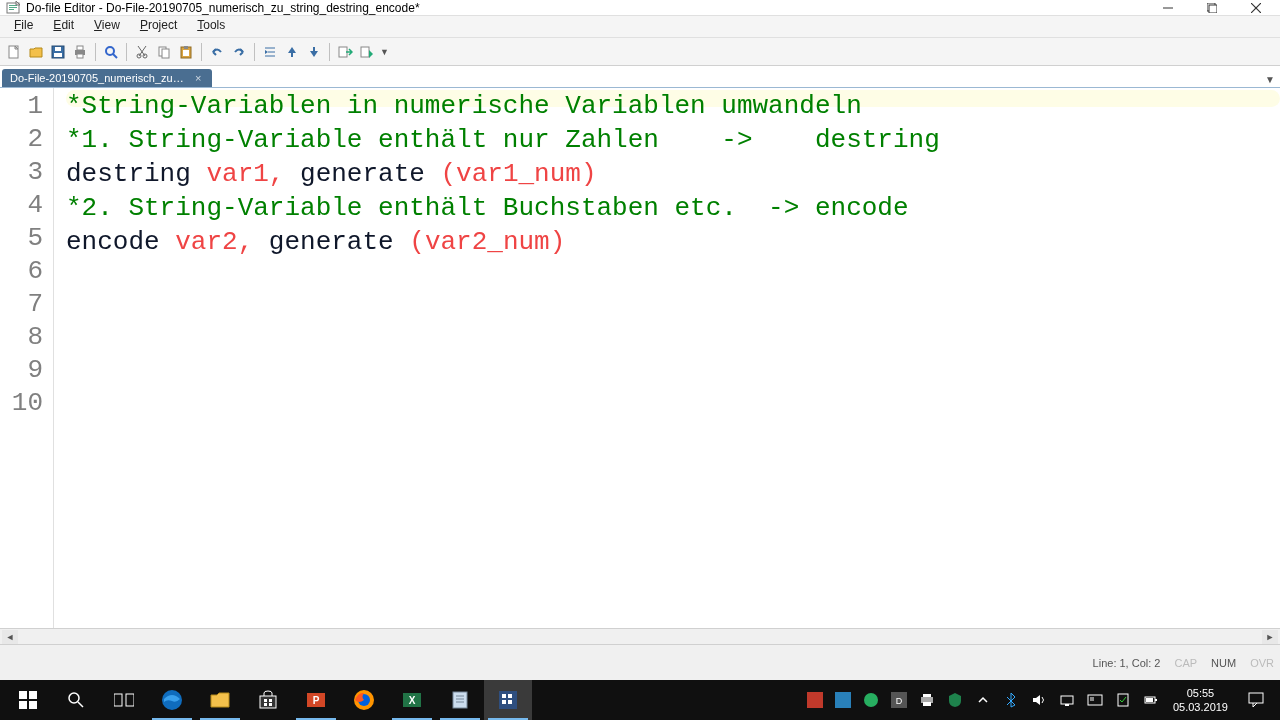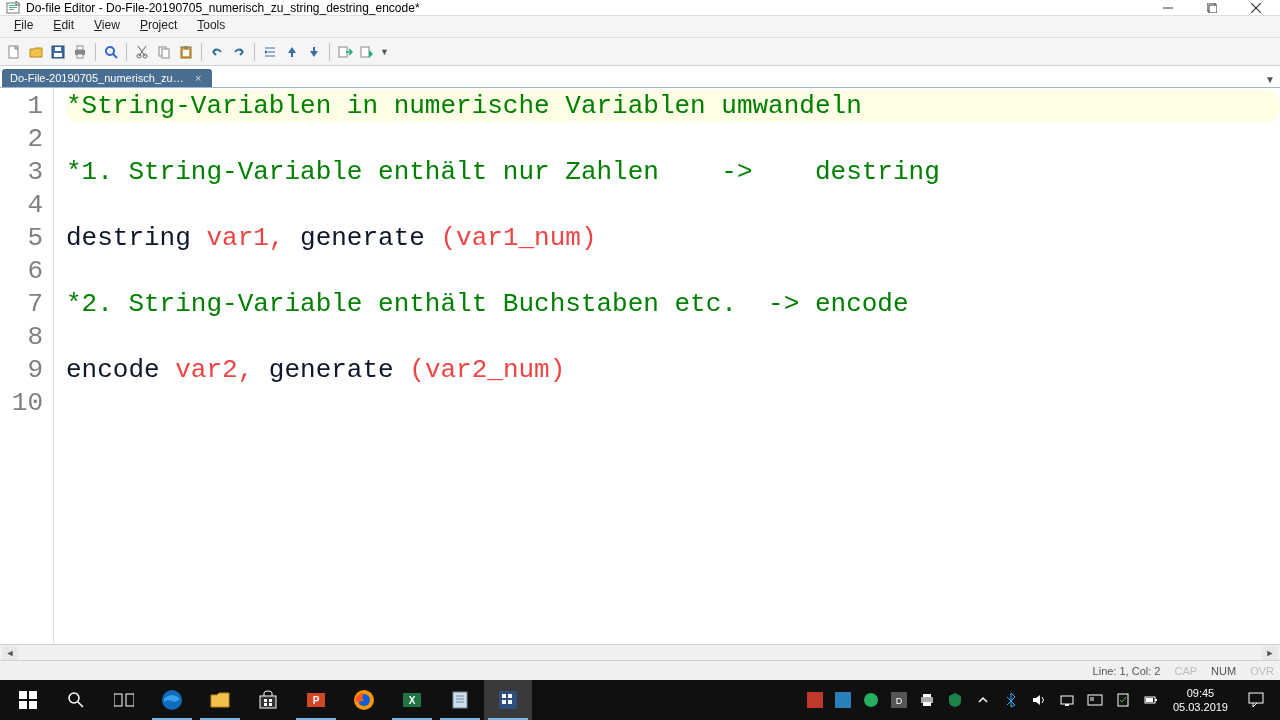--- a/index.html
+++ b/index.html
@@ -131,21 +131,21 @@
   .code {
     flex: 1;
     font-family: "Courier New", monospace;
     font-size: 26px;
     padding-top: 2px;
     padding-left: 12px;
     white-space: pre;
     overflow: hidden;
   }
   .code .line {
-    height: 33px;
+    height: 17px;
     line-height: 33px;
     border-radius: 14px;
   }
   .code .line.highlight {
     background: #fefde6;
   }
   .comment { color: #008000; }
   .cmd { color: #0f172a; }
   .plain { color: #ef4444; }
 
@@ -161,21 +161,21 @@
   .hscroll .arrow {
     width: 16px; height: 14px;
     background: #e8e8e8;
     display: flex; align-items: center; justify-content: center;
     font-size: 9px; color: #555;
   }
   .hscroll .track { flex: 1; height: 14px; }
 
   
   .statusbar {
-    height: 20px;
+    height: 36px;
     background: #f0f0f0;
     border-top: 1px solid #d0d0d0;
     display: flex;
     align-items: center;
     justify-content: flex-end;
     padding: 0 6px;
     font-size: 11px;
     color: #555;
     gap: 14px;
   }
@@ -560,21 +560,21 @@
         </svg>
       </div>
     <div class="tbitem">
         <svg width="16" height="16">
           <rect x="2" y="5" width="10" height="6" fill="none" stroke="#fff"></rect>
           <rect x="12" y="7" width="2" height="2" fill="#fff"></rect>
           <rect x="3" y="6" width="7" height="4" fill="#fff"></rect>
         </svg>
       </div>
     <div class="clock">
-      <div>09:45</div>
+      <div>05:55</div>
       <div>05.03.2019</div>
     </div>
     <div class="notif">
       <svg width="18" height="18">
           <rect x="2" y="2" width="14" height="10" fill="none" stroke="#fff"></rect>
           <path d="M6 12 L6 16 L10 12" fill="none" stroke="#fff"></path>
         </svg>
     </div>
   </div>
 </div>

